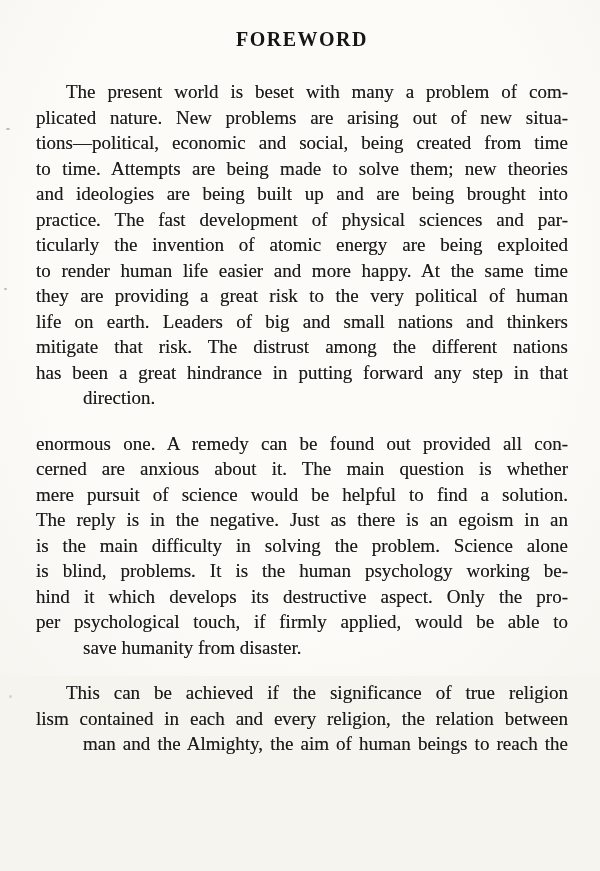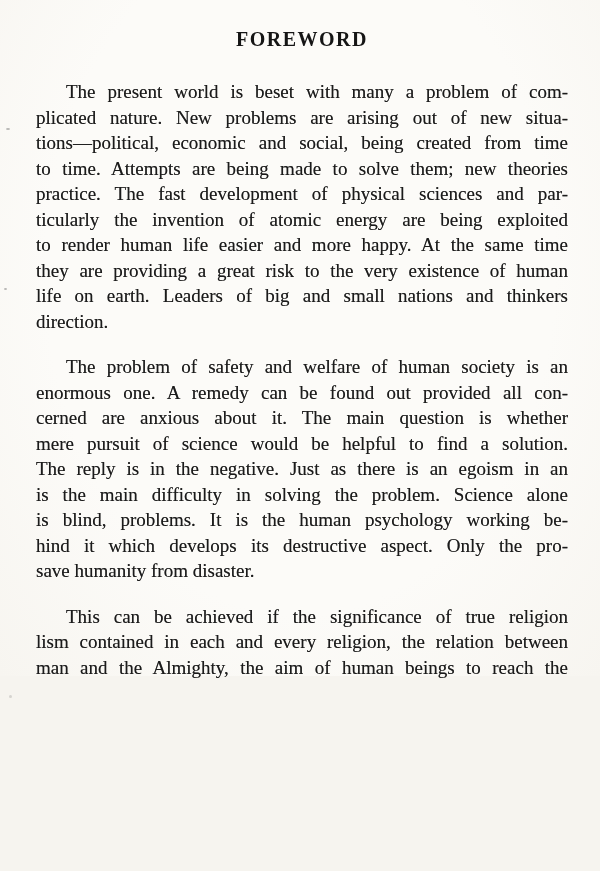--- a/index.html
+++ b/index.html
@@ -44,20 +44,21 @@
     text-align-last: justify;
     white-space: normal;
     color: #1b1b1b;
     text-shadow: 0 0 0.4px rgba(20, 20, 20, 0.55);
   }
   .line.first {
     text-indent: 30px;
   }
   .line.last {
     text-align-last: left;
+    margin-left: 47px;
   }
   .line.last.force-justify {
     text-align-last: justify;
   }
   
   .speck {
     position: absolute;
     background: rgba(60, 60, 60, 0.35);
     border-radius: 50%;
   }
@@ -74,36 +75,39 @@
   <div class="speck s3"></div>
 
   <h1 class="title">FOREWORD</h1>
 
   <div class="content" id="content">
       <div class="para">
         <div class="line first">The present world is beset with many a problem of com-</div>
         <div class="line">plicated nature.  New problems are arising out of new situa-</div>
         <div class="line">tions—political, economic and social, being created from time</div>
         <div class="line">to time.  Attempts are being made to solve them; new theories</div>
+        <div class="line">and ideologies are being built up and are being brought into</div>
         <div class="line">practice.  The fast development of physical sciences and par-</div>
         <div class="line">ticularly the invention of atomic energy are being exploited</div>
         <div class="line">to render human life easier and more happy.  At the same time</div>
-        <div class="line">they are providing a great risk to the very existence of human</div>
+        <div class="line">they are providing a great risk to the very political of human</div>
         <div class="line">life on earth.  Leaders of big and small nations and thinkers</div>
+        <div class="line">mitigate that risk.  The distrust among the different nations</div>
+        <div class="line">has been a great hindrance in putting forward any step in that</div>
         <div class="line last">direction.</div>
       </div>
       <div class="para">
-        <div class="line first">The problem of safety and welfare of human society is an</div>
         <div class="line">enormous one.  A remedy can be found out provided all con-</div>
         <div class="line">cerned are anxious about it.  The main question is whether</div>
         <div class="line">mere pursuit of science would be helpful to find a solution.</div>
         <div class="line">The reply is in the negative.  Just as there is an egoism in an</div>
         <div class="line">is the main difficulty in solving the problem.  Science alone</div>
         <div class="line">is blind, problems.  It is the human psychology working be-</div>
         <div class="line">hind it which develops its destructive aspect.  Only the pro-</div>
+        <div class="line">per psychological touch, if firmly applied, would be able to</div>
         <div class="line last">save humanity from disaster.</div>
       </div>
       <div class="para">
         <div class="line first">This can be achieved if the significance of true religion</div>
         <div class="line">lism contained in each and every religion, the relation between</div>
         <div class="line last force-justify">man and the Almighty, the aim of human beings to reach the</div>
       </div>
     </div>
 </div>
 

